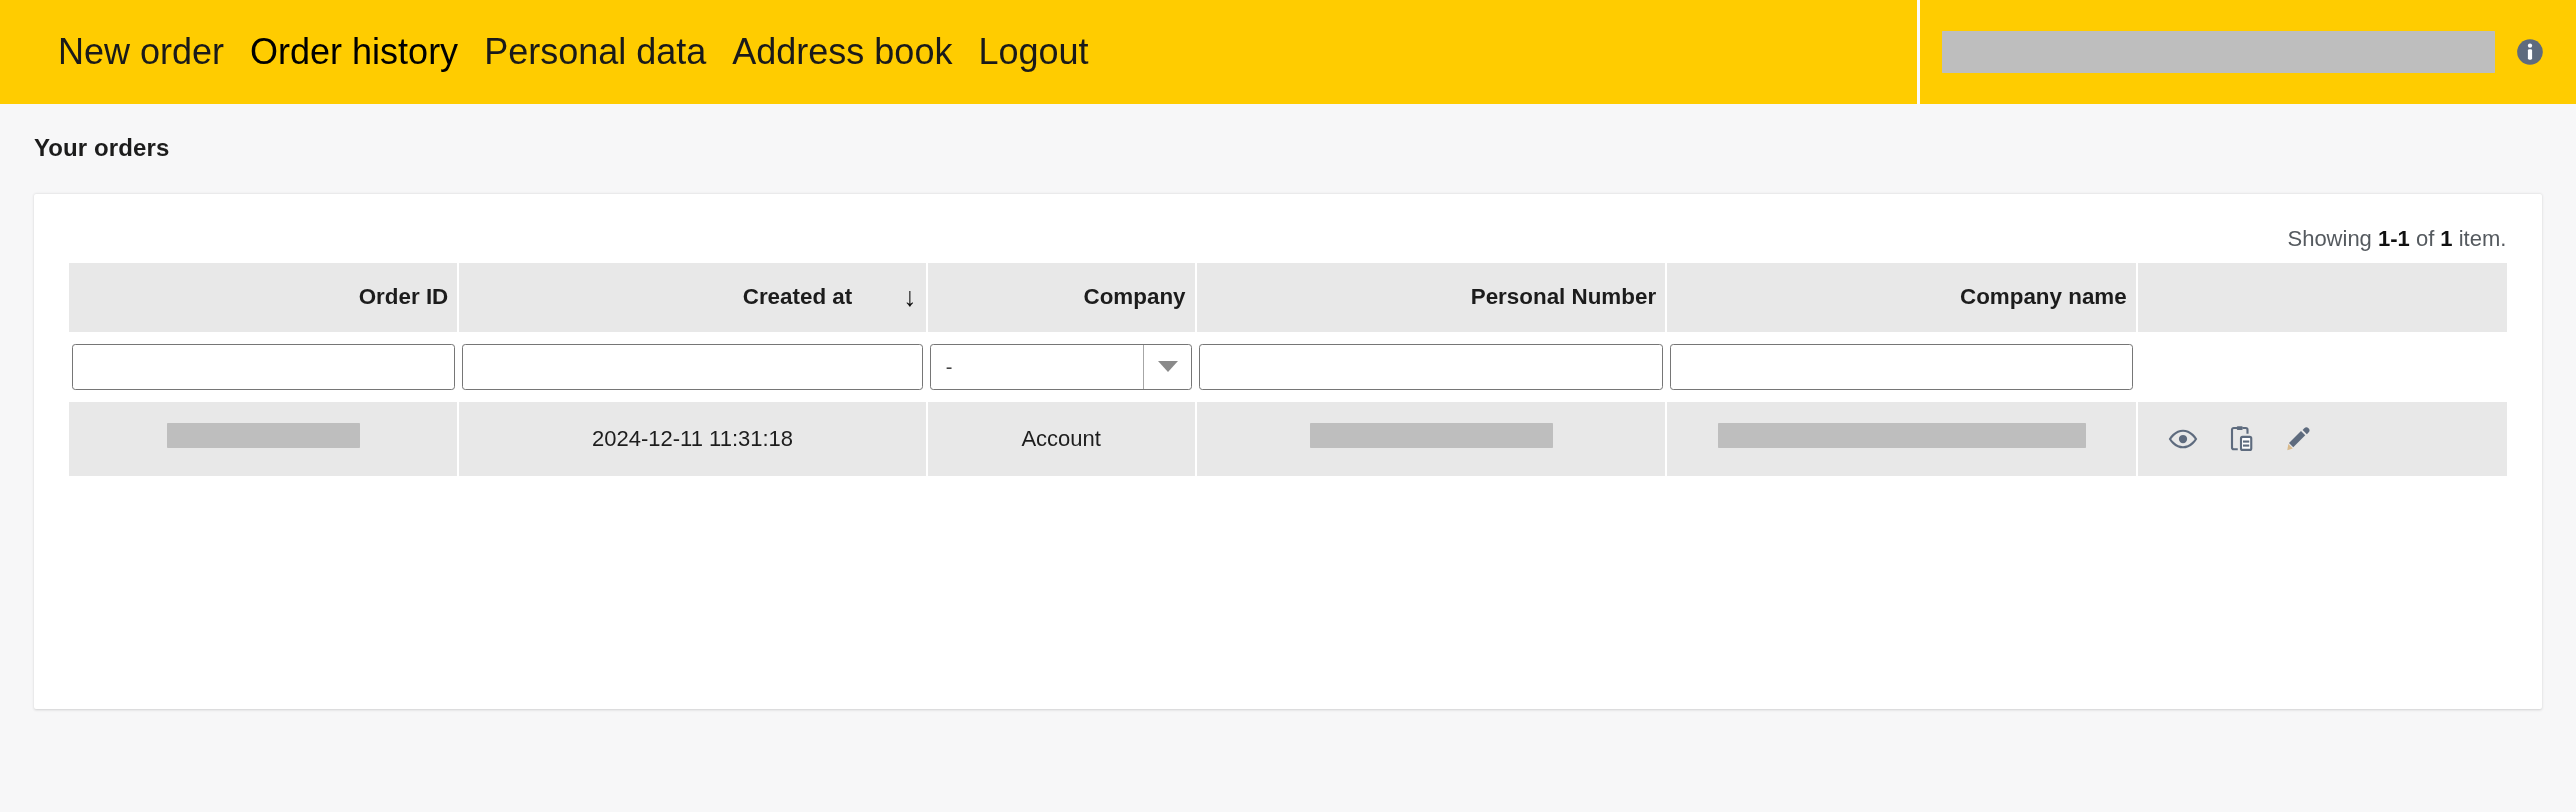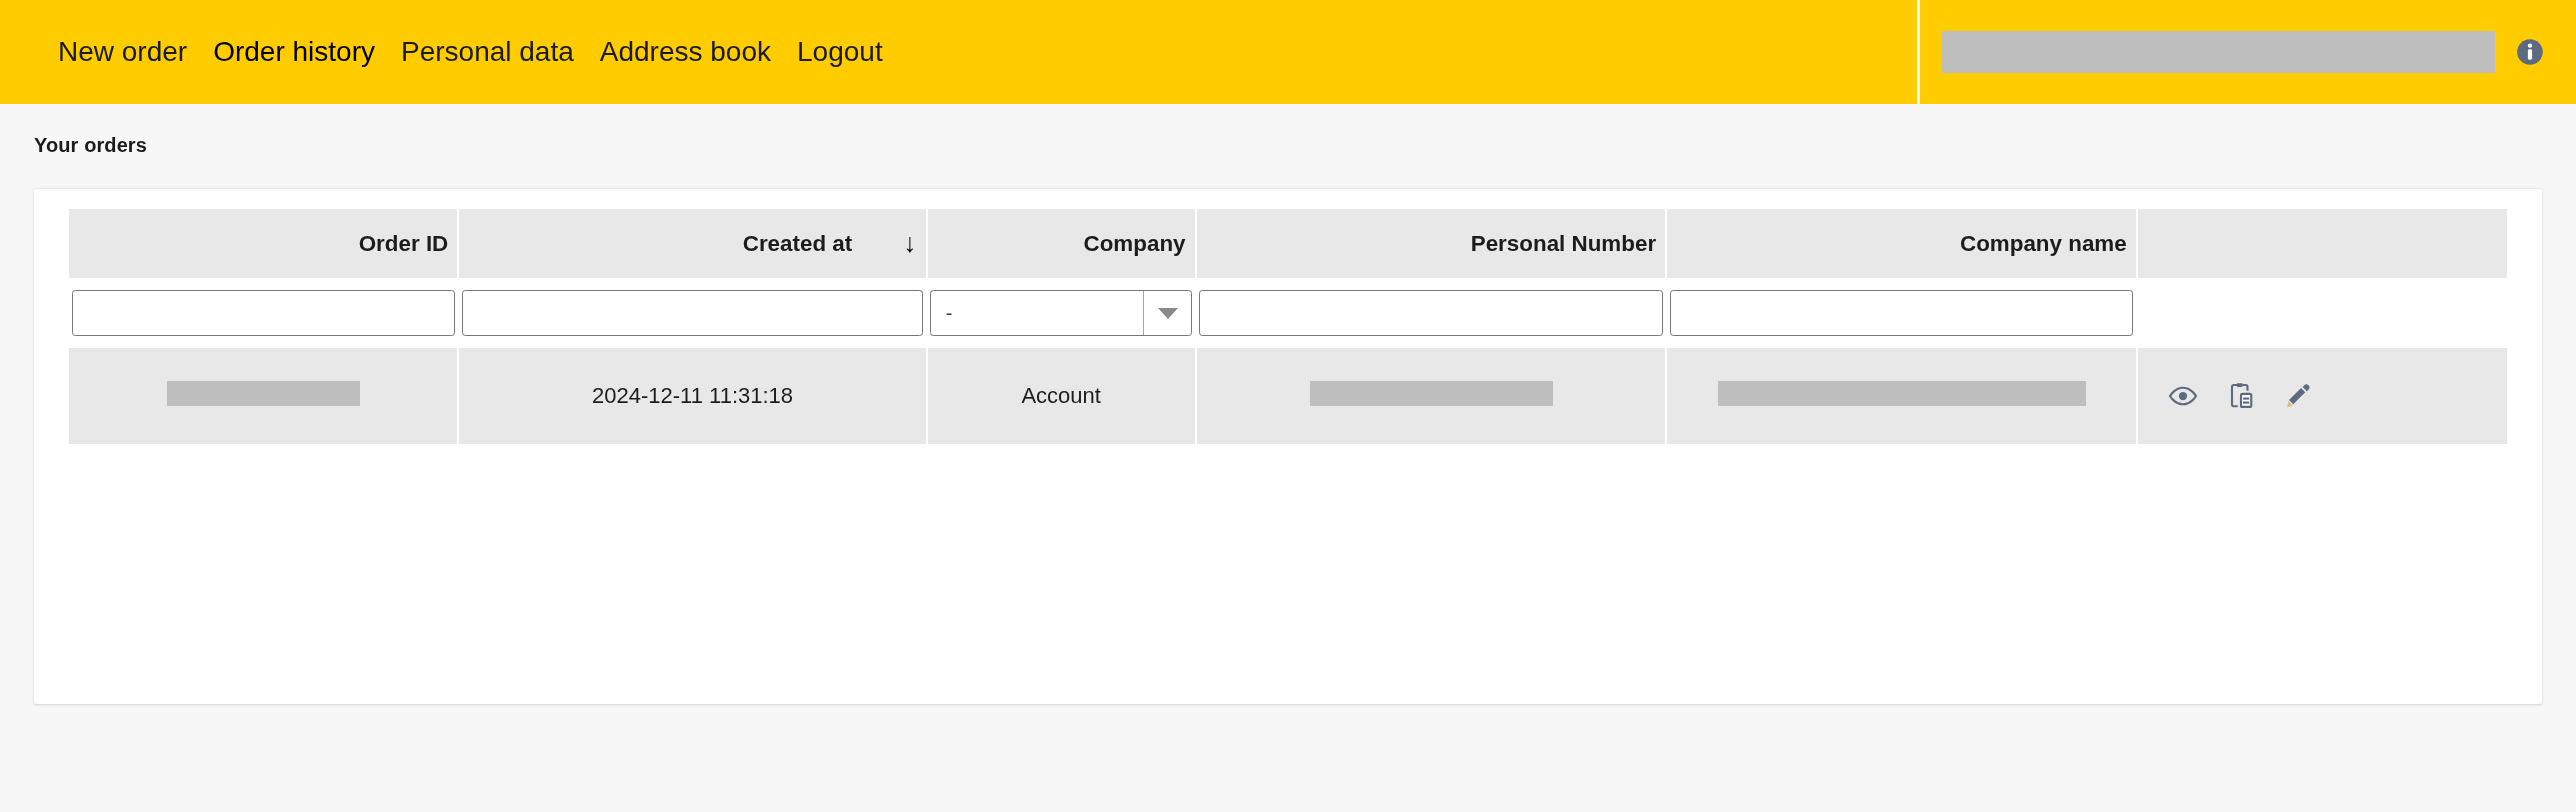--- a/index.html
+++ b/index.html
@@ -22,21 +22,21 @@
     align-items: center;
   }
   .nav-left {
     display: flex;
     align-items: center;
     height: 100%;
     padding-left: 58px;
     flex: 0 0 auto;
   }
   .nav-link {
-    font-size: 28px;
+    font-size: 36px;
     line-height: 1;
     color: #1a1a1a;
     text-decoration: none;
     margin-right: 26px;
     white-space: nowrap;
     cursor: pointer;
   }
   .nav-link.active { color: #000000; }
   .nav-divider {
     width: 2.6px;
@@ -70,21 +70,21 @@
     display: inline-block;
     cursor: pointer;
   }
   .info-icon svg { display: block; }
 
   
   .page {
     padding: 0 34px;
   }
   .page-title {
-    font-size: 20px;
+    font-size: 24px;
     font-weight: bold;
     color: #1c1c1c;
     margin: 0;
     padding: 30px 0 0 0;
     letter-spacing: 0.1px;
   }
 
   .card {
     margin-top: 32px;
     background: #ffffff;
@@ -183,21 +183,21 @@
   }
   .sel-caret {
     width: 0; height: 0;
     border-left: 10px solid transparent;
     border-right: 10px solid transparent;
     border-top: 11.2px solid #8a8a8a;
   }
 
   tr.datarow td {
     background: #e8e8e8;
-    height: 96px;
+    height: 74px;
     font-size: 22px;
     color: #1d1d1d;
     text-align: center;
     vertical-align: middle;
     padding: 0 16px;
   }
   .cell-redact-order { width: 193px; height: 25px; }
   .cell-redact-acct  { width: 243px; height: 25px; }
   .cell-redact-comp  { width: 368px; height: 25px; }
 
@@ -242,20 +242,23 @@
     </span>
   </div>
 </div>
 
 <div class="page">
 
   <h1 class="page-title">Your orders</h1>
 
   <div class="card">
 
+    <div class="summary">
+      <span>Showing </span><b>1-1</b><span> of </span><b>1</b><span> item.</span>
+    </div>
 
     <table class="grid">
       <colgroup>
         <col class="col-order">
           <col class="col-created">
           <col class="col-status">
         <col class="col-acct">
           <col class="col-comp">
           <col class="col-actions">
       </colgroup>

